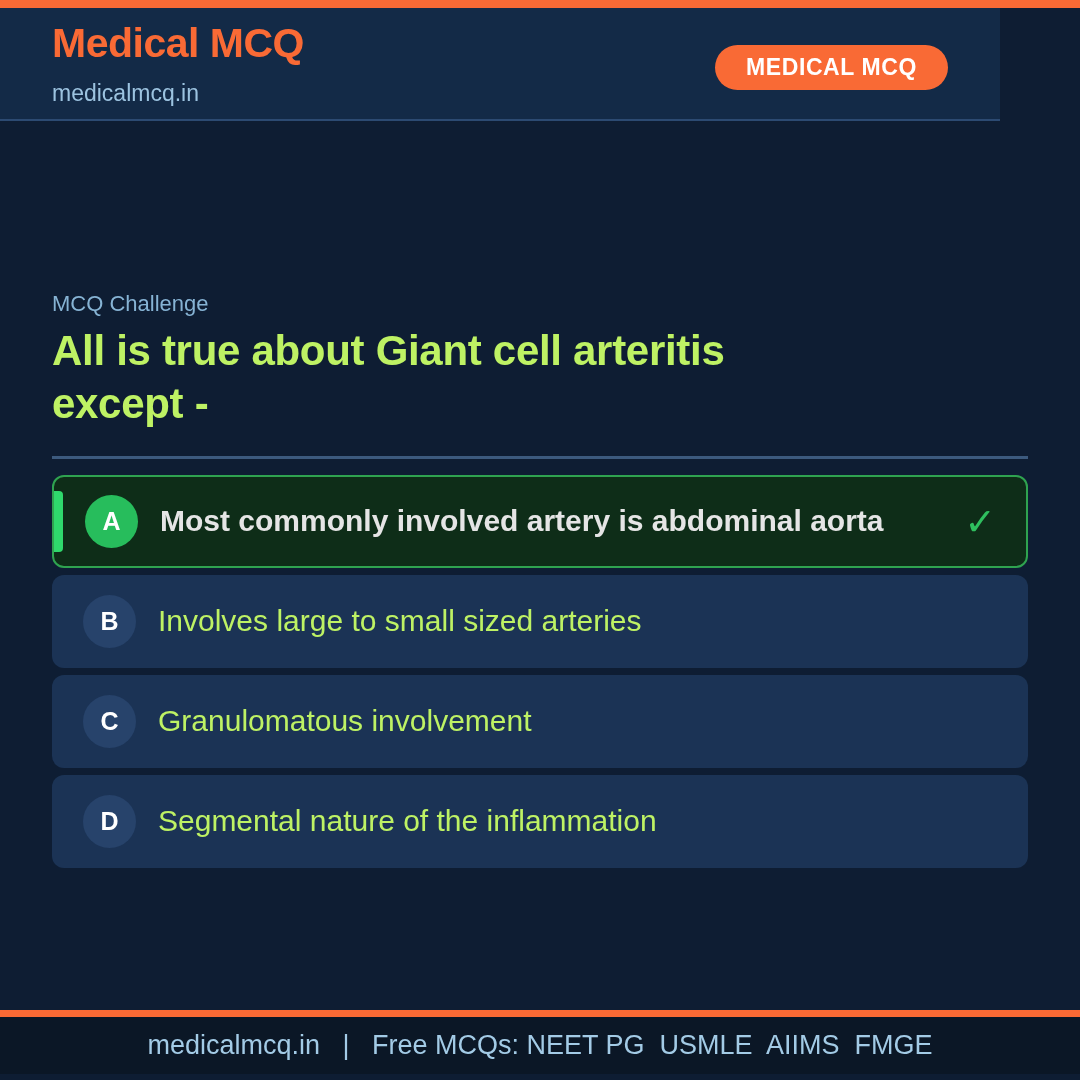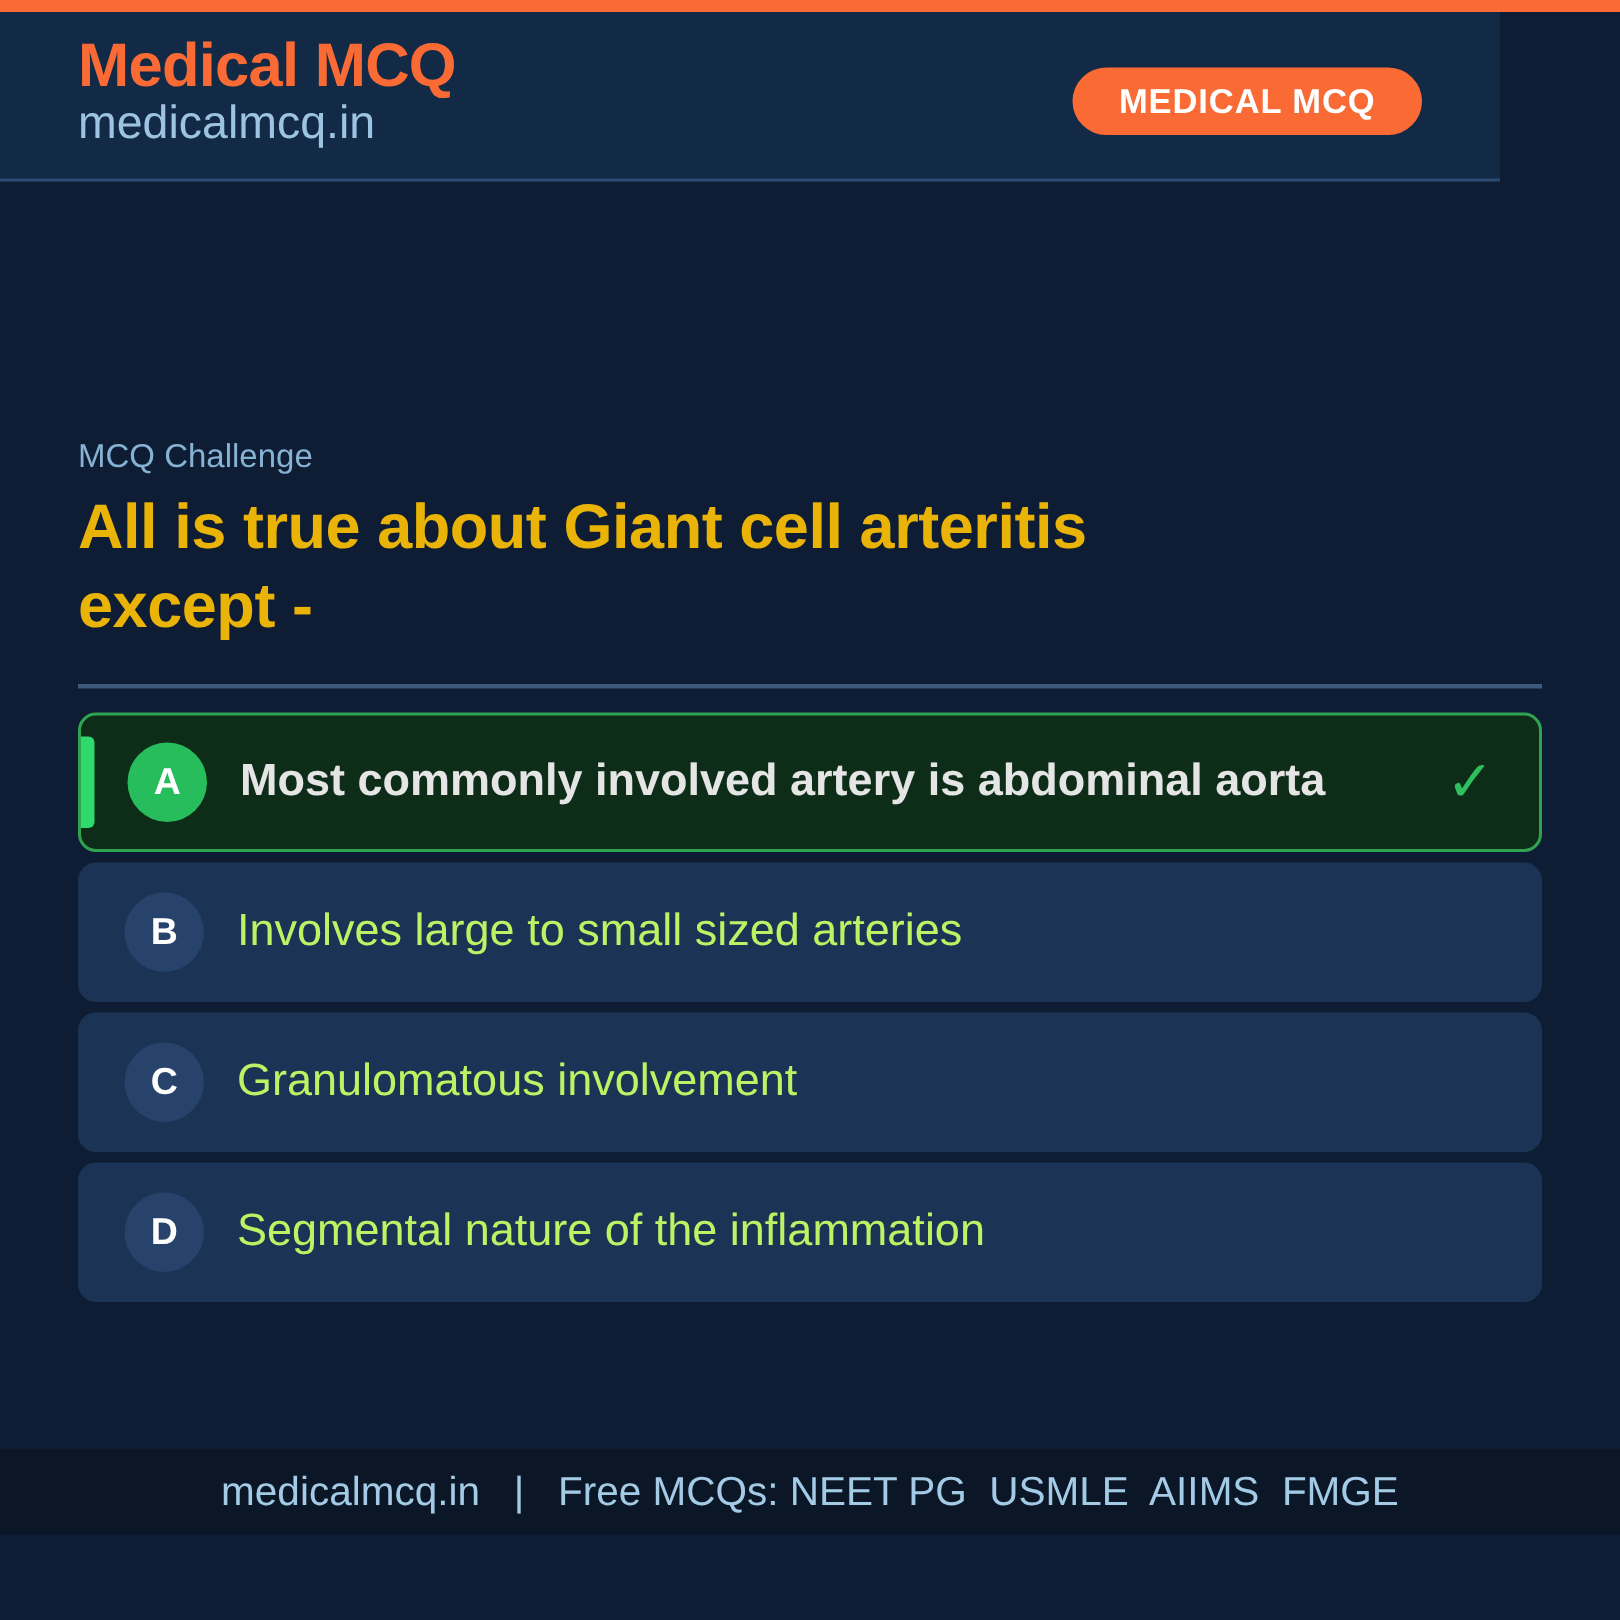--- a/index.html
+++ b/index.html
@@ -44,23 +44,23 @@
 
   .brand-title {
     font-size: 41px;
     font-weight: bold;
     color: #f96a35;
     letter-spacing: -0.5px;
     line-height: 1.05;
   }
 
   .brand-sub {
-    font-size: 31px;
+    font-size: 23px;
     color: #9cc3e0;
-    margin-top: 0;
+    margin-top: 16px;
     line-height: 1.1;
   }
 
   .brand-badge {
     position: absolute;
     right: 52px;
     top: 37px;
     background: #f96a35;
     color: #ffffff;
     font-size: 23px;
@@ -82,21 +82,21 @@
   .q-kicker {
     font-size: 22px;
     color: #86b3d4;
     line-height: 1.1;
     margin-bottom: 9px;
   }
 
   .q-text {
     font-size: 42px;
     font-weight: bold;
-    color: #eab308;
+    color: #bef264;
     line-height: 1.26;
     letter-spacing: -0.3px;
     max-width: 800px;
   }
 
   .q-divider {
     position: absolute;
     left: 52px;
     top: 456px;
     width: 976px;
@@ -188,21 +188,21 @@
     left: 0;
     top: 1010px;
     width: 1080px;
     height: 7px;
     background: #f96a35;
   }
 
   .footer {
     position: absolute;
     left: 0;
-    top: 966px;
+    top: 1017px;
     width: 1080px;
     height: 57px;
     background: #0b1726;
     display: flex;
     align-items: center;
     justify-content: center;
   }
 
   .footer .fline {
     font-size: 27px;

